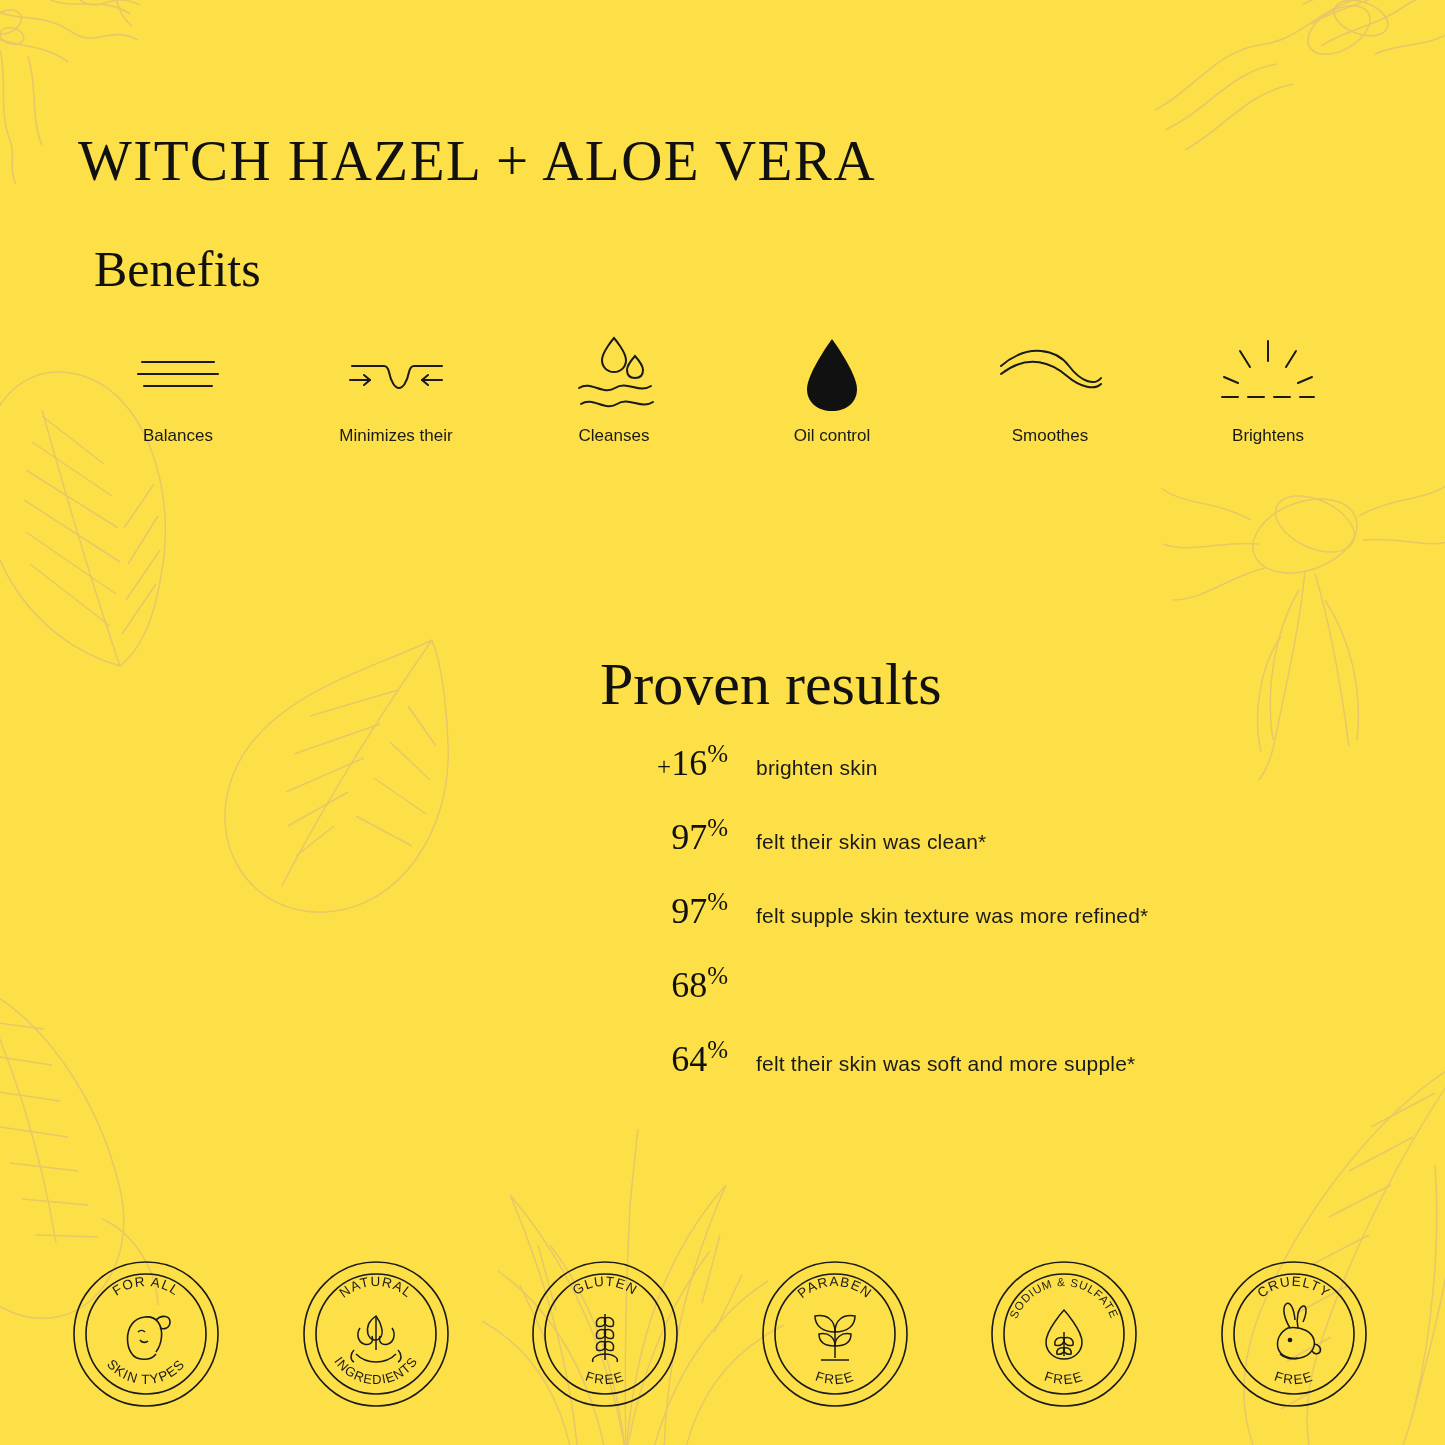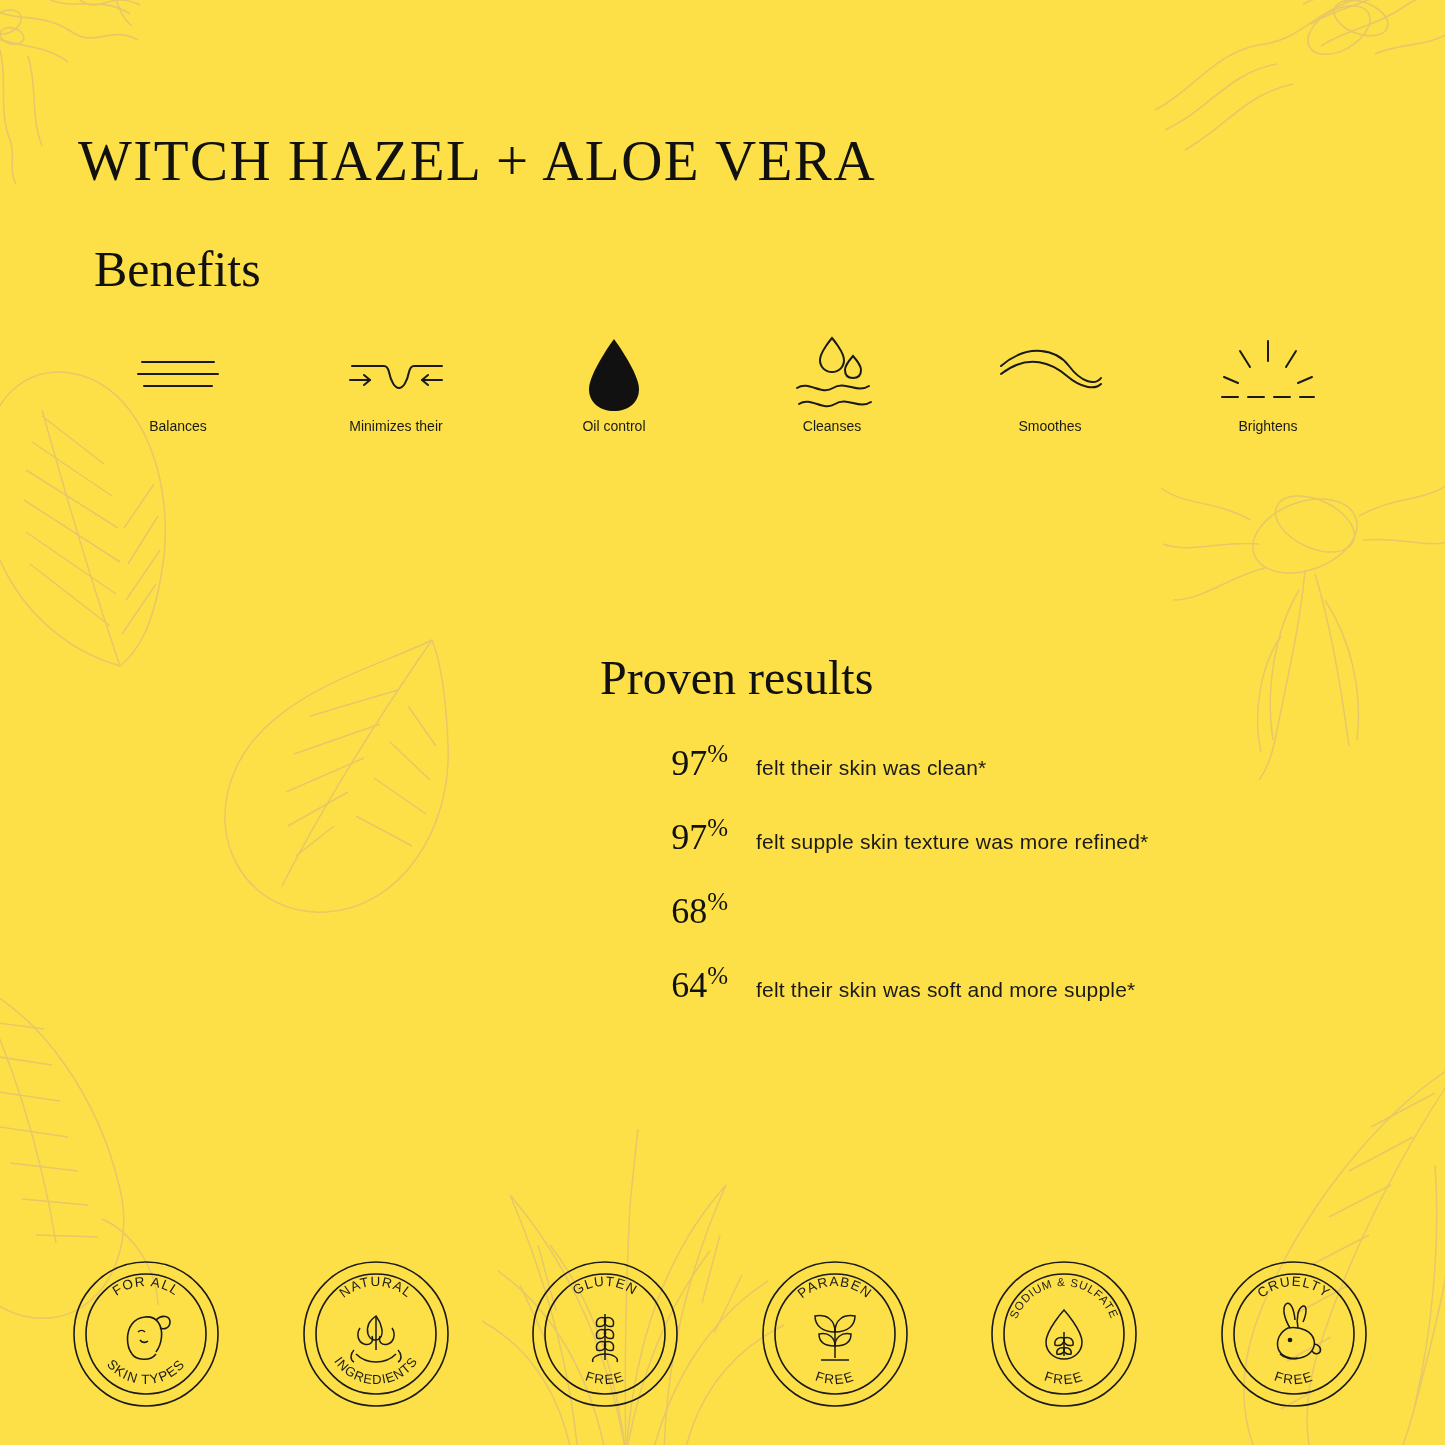--- a/index.html
+++ b/index.html
@@ -68,34 +68,34 @@
     flex-direction: column;
     align-items: center;
   }
   .benefit .glyph {
     height: 88px;
     display: flex;
     align-items: center;
     justify-content: center;
   }
   .benefit .blabel {
-    margin-top: 0;
-    font-size: 14px;
+    margin-top: 8px;
+    font-size: 17px;
     color: #1a1a1a;
     text-align: center;
     white-space: nowrap;
   }
 
   
   .results-title {
     position: absolute;
     left: 600px;
     top: 650px;
     font-family: "Liberation Serif", serif;
-    font-size: 48px;
+    font-size: 60px;
     color: #111;
   }
   .results {
     position: absolute;
     left: 588px;
     top: 740px;
     width: 800px;
   }
   .result-row {
     display: flex;
@@ -250,37 +250,37 @@
             <path d="M18 31 L24 36 L18 41"></path>
           <path d="M96 36 H76"></path>
             <path d="M82 31 L76 36 L82 41"></path>
         </svg>
       </div>
       <div class="blabel">Minimizes their</div>
     </div>
 
     <div class="benefit">
       <div class="glyph">
-        <svg width="70" height="82" viewBox="0 0 70 82" fill="none">
-          <path d="M35 6 C35 6 10 40 10 56 C10 70 21 78 35 78 C49 78 60 70 60 56 C60 40 35 6 35 6Z" fill="#111"></path>
-        </svg>
-      </div>
-      <div class="blabel">Oil control</div>
-    </div>
-
-    <div class="benefit">
-      <div class="glyph">
         <svg width="90" height="84" viewBox="0 0 90 84" fill="none" stroke="#1a1a1a" stroke-width="2" stroke-linecap="round">
           <path d="M45 6 C45 6 33 20 33 28 C33 35 38 40 45 40 C52 40 57 35 57 28 C57 20 45 6 45 6Z"></path>
           <path d="M66 24 C66 24 58 33 58 38 C58 43 61 46 66 46 C71 46 74 43 74 38 C74 33 66 24 66 24Z"></path>
           <path d="M10 56 C22 48 34 64 46 56 C58 48 70 62 82 54"></path>
           <path d="M12 72 C24 64 36 80 48 72 C60 64 72 78 84 70"></path>
         </svg>
       </div>
       <div class="blabel">Cleanses</div>
+    </div>
+
+    <div class="benefit">
+      <div class="glyph">
+        <svg width="70" height="82" viewBox="0 0 70 82" fill="none">
+          <path d="M35 6 C35 6 10 40 10 56 C10 70 21 78 35 78 C49 78 60 70 60 56 C60 40 35 6 35 6Z" fill="#111"></path>
+        </svg>
+      </div>
+      <div class="blabel">Oil control</div>
     </div>
 
     <div class="benefit">
       <div class="glyph">
         <svg width="110" height="60" viewBox="0 0 110 60" fill="none" stroke="#1a1a1a" stroke-width="2" stroke-linecap="round">
           <path d="M6 22 C34 -2 62 6 74 22 C86 38 100 42 106 34"></path>
           <path d="M6 30 C34 8 58 20 72 32 C86 44 100 46 106 40"></path>
         </svg>
       </div>
       <div class="blabel">Smoothes</div>
@@ -299,20 +299,26 @@
       </div>
       <div class="blabel">Brightens</div>
     </div>
 
   </div>
 
   <div class="results-title">Proven results</div>
 
   <div class="results">
 
+    <div class="result-row">
+      <div class="result-stat">
+        <span class="pre">+</span><span>16</span><span class="pct">%</span>
+      </div>
+      <div class="result-text">brighten skin</div>
+    </div>
 
     <div class="result-row">
       <div class="result-stat">
         <span class="pre"></span><span>97</span><span class="pct">%</span>
       </div>
       <div class="result-text">felt their skin was clean*</div>
     </div>
 
     <div class="result-row">
       <div class="result-stat">

